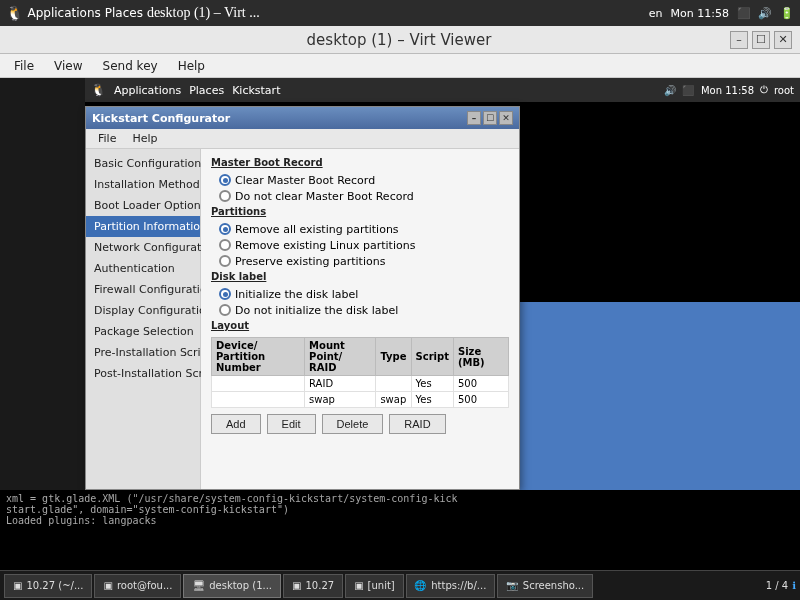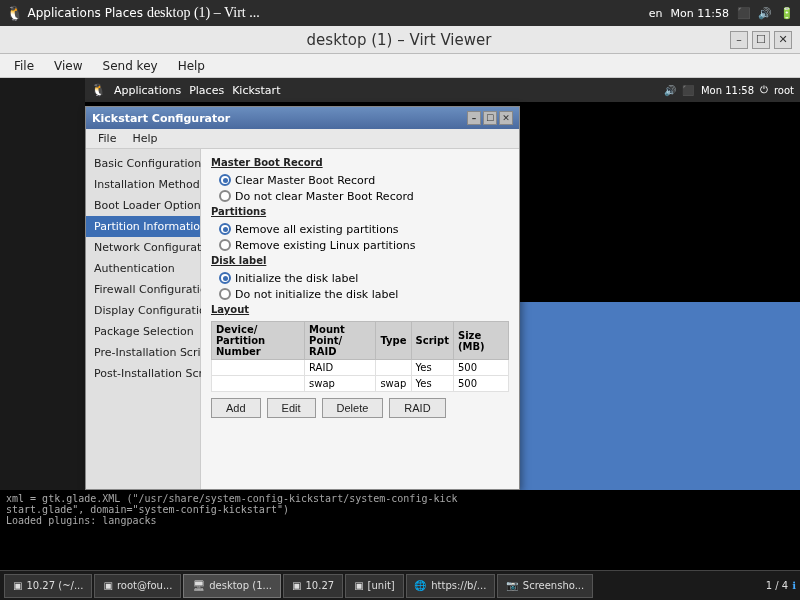--- a/index.html
+++ b/index.html
@@ -415,20 +415,24 @@
 
           <div class="section-title">Partitions</div>
           <div class="radio-group">
             <div class="radio-row">
               <span class="radio-btn checked"></span>
               <span>Remove all existing partitions</span>
             </div>
             <div class="radio-row">
               <span class="radio-btn"></span>
               <span>Remove existing Linux partitions</span>
+            </div>
+            <div class="radio-row">
+              <span class="radio-btn"></span>
+              <span>Preserve existing partitions</span>
             </div>
           </div>
 
           <div class="section-title">Disk label</div>
           <div class="radio-group">
             <div class="radio-row">
               <span class="radio-btn checked"></span>
               <span>Initialize the disk label</span>
             </div>
             <div class="radio-row">

